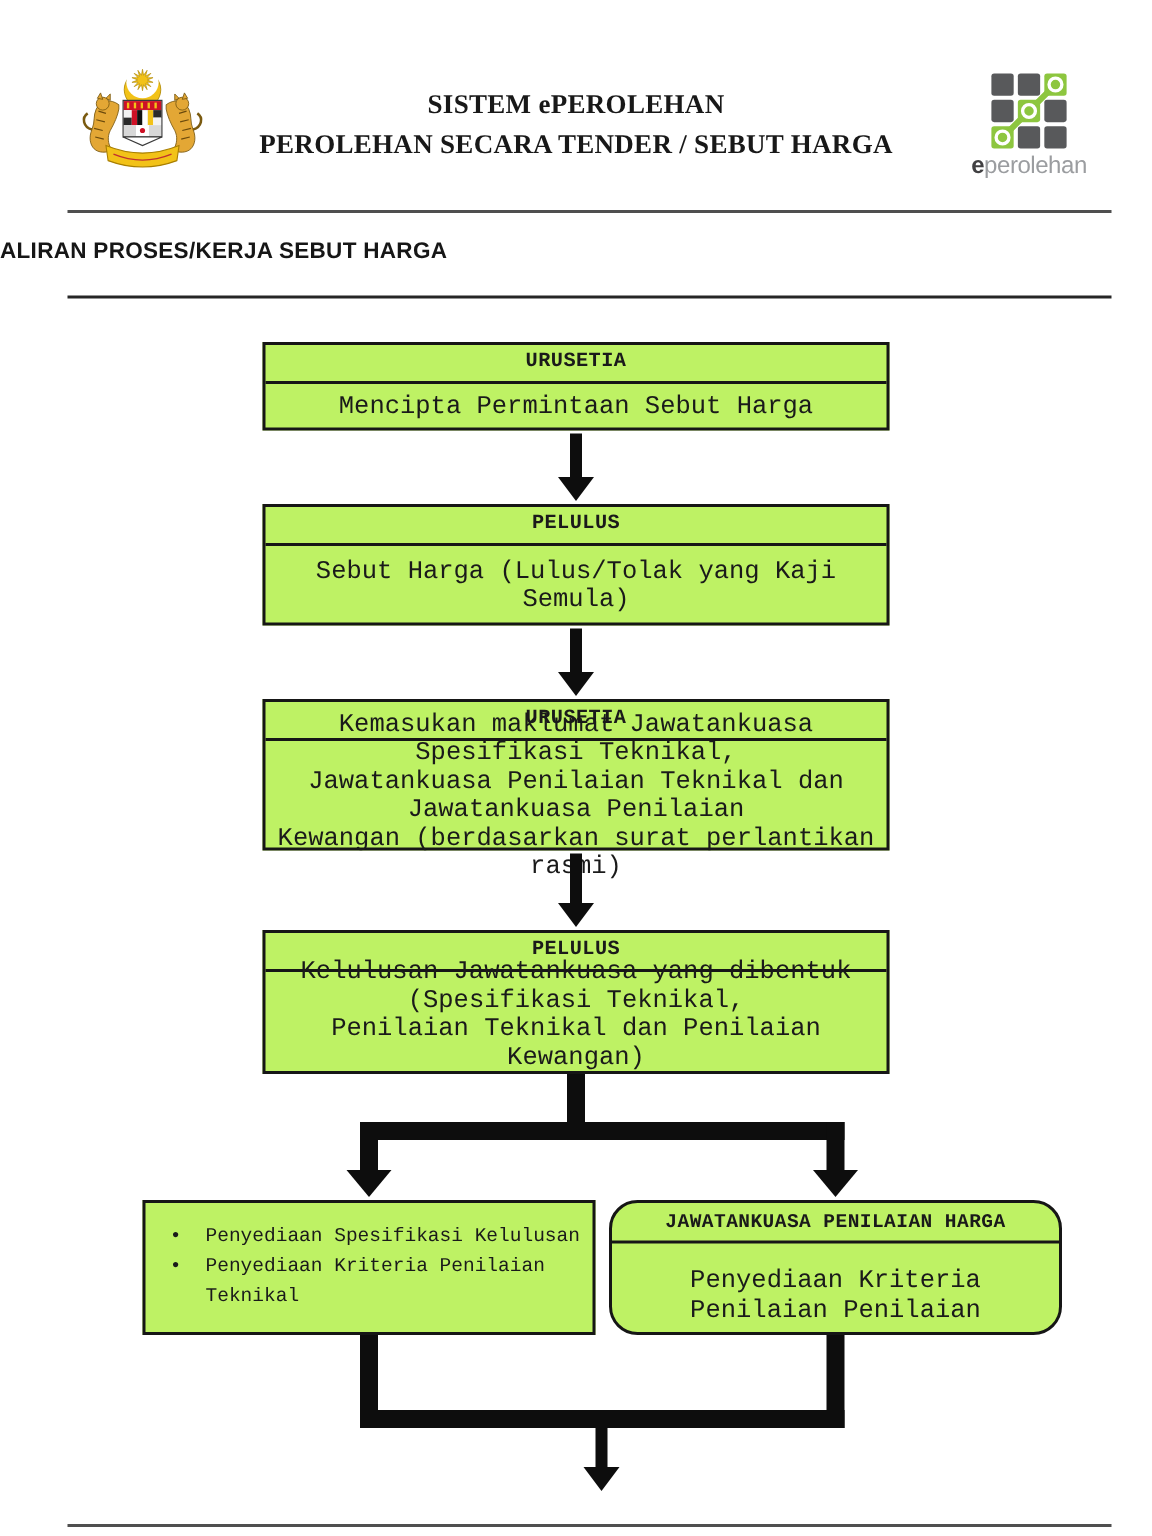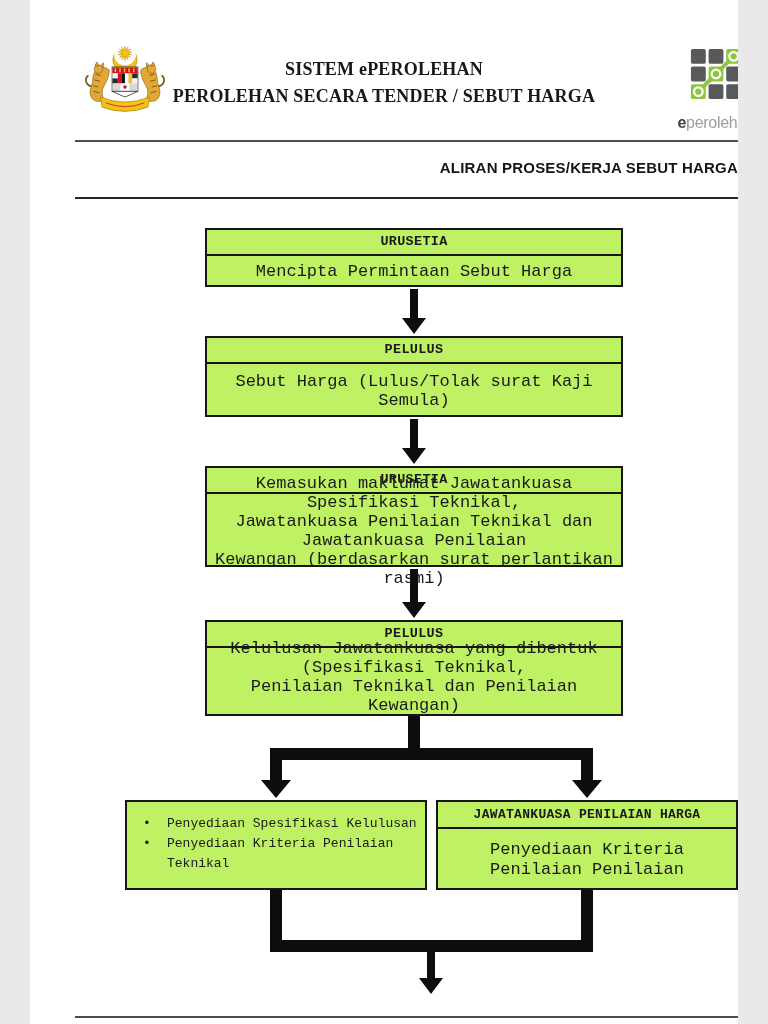--- a/index.html
+++ b/index.html
@@ -1,34 +1,34 @@
 <!DOCTYPE html>
 <html><head>
 <meta charset="utf-8">
 <style>
   html,body{margin:0;padding:0;background:#e9e9e9;}
   .page{
-    position:relative;width:708px;height:1024px;background:#ffffff;
+    position:relative;width:768px;height:1024px;background:#ffffff;
     font-family:"Liberation Sans","DejaVu Sans",sans-serif;color:#1a1a1a;
     overflow:hidden;margin:0 auto;
   }
   
   .doc-title{position:absolute;left:120px;right:120px;top:56px;text-align:center;
     font-family:"Liberation Serif","DejaVu Serif",serif;font-weight:bold;
     font-size:18px;line-height:27px;color:#181818;letter-spacing:.2px;}
   .crest{position:absolute;left:52px;top:44px;}
   .eplogo{position:absolute;left:636px;top:48px;width:100px;display:flex;
-    flex-direction:column;align-items:center;gap:12px;}
+    flex-direction:column;align-items:center;}
   .epword{margin-top:3px;font-size:16px;letter-spacing:-.3px;line-height:16px;}
   .epword .lead{font-weight:bold;color:#414042;}
   .epword .rest{font-weight:normal;color:#9b9da0;}
   
   .rule{position:absolute;left:45px;width:696px;height:2px;background:#4f4f4f;}
   .rule.dark{background:#262626;height:2px;}
-  .section-title{position:absolute;left:0;right:0;top:159px;text-align:right;
+  .section-title{position:absolute;left:0;right:0;top:159px;text-align:left;
     font-weight:bold;font-size:15px;letter-spacing:.2px;color:#161616;}
   
   .node{position:absolute;left:175px;width:418px;border:2px solid #161616;
     background:#bef264;box-sizing:border-box;font-family:Liberation Mono, monospace;}
   .node-header{height:24px;line-height:24px;border-bottom:2px solid #161616;
     text-align:center;font-weight:bold;font-size:13.5px;letter-spacing:.3px;}
   .node-body{text-align:center;font-size:17px;line-height:19px;
     display:flex;flex-direction:column;justify-content:center;}
   .wide .node-header{height:25px;line-height:25px;font-size:13px;}
   
@@ -139,21 +139,21 @@
     <div class="node-body" style="height:31px;">
       <div>Mencipta Permintaan Sebut Harga</div>
     </div>
   </div>
   <div class="vshaft" style="left:380px;top:289px;width:8px;height:29px;"></div>
   <div class="ahead" style="left:372px;top:318px;"></div>
 
   <div class="node" style="top:336px;height:81px;">
     <div class="node-header">PELULUS</div>
     <div class="node-body" style="height:53px;">
-      <div>Sebut Harga (Lulus/Tolak surat Kaji Semula)</div>
+      <div>Sebut Harga (Lulus/Tolak yang Kaji Semula)</div>
     </div>
   </div>
   <div class="vshaft" style="left:380px;top:419px;width:8px;height:29px;"></div>
   <div class="ahead" style="left:372px;top:448px;"></div>
 
   <div class="node" style="top:466px;height:101px;">
     <div class="node-header">URUSETIA</div>
     <div class="node-body" style="height:73px;align-items:flex-end;">
       <div>Kemasukan maklumat Jawatankuasa Spesifikasi Teknikal,</div>
       <div>Jawatankuasa Penilaian Teknikal dan Jawatankuasa Penilaian</div>
@@ -184,23 +184,23 @@
         <span class="bmark">•</span>
         <span class="btext">Penyediaan Spesifikasi Kelulusan</span>
       </div>
       <div class="brow">
         <span class="bmark">•</span>
         <span class="btext">Penyediaan Kriteria Penilaian Teknikal</span>
       </div>
     </div>
   </div>
 
-  <div class="node wide" style="left:406px;width:302px;top:800px;height:90px;">
+  <div class="node wide" style="left:406px;width:302px;top:800px;height:90px;border-radius:19px;">
     <div class="node-header">JAWATANKUASA PENILAIAN HARGA</div>
-    <div class="node-body" style="height:50px;padding-top:6px;line-height:20px;">
+    <div class="node-body" style="height:50px;padding-top:6px;line-height:20px;justify-content:flex-end;">
       <div>Penyediaan Kriteria</div>
       <div>Penilaian Penilaian</div>
     </div>
   </div>
 
   <div class="vshaft" style="left:240px;top:890px;width:12px;height:62px;"></div>
   <div class="vshaft" style="left:551px;top:890px;width:12px;height:62px;"></div>
   <div class="hbar" style="left:240px;top:940px;width:323px;"></div>
   <div class="vshaft" style="left:397px;top:952px;width:8px;height:26px;"></div>
   <div class="ahead" style="left:389px;top:978px;"></div>

